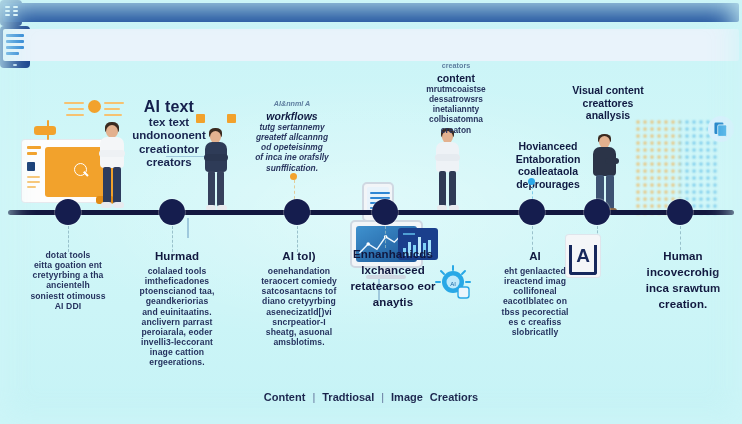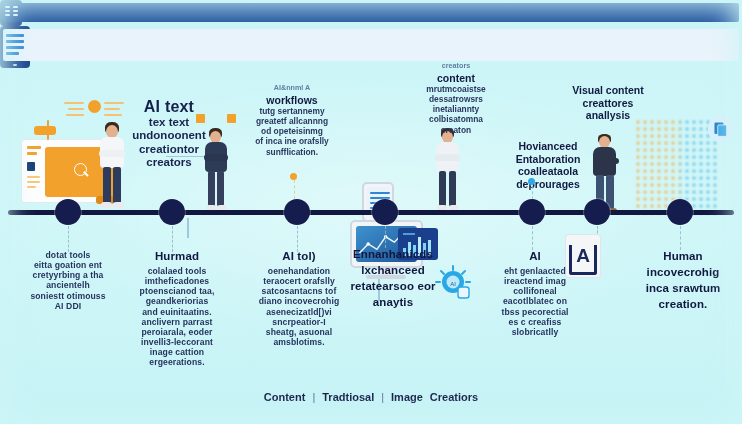--- a/index.html
+++ b/index.html
@@ -366,21 +366,21 @@
     </svg>
   </div>
 
   <div class="icon-badge blurwrap" style="left:708px; top:116px; width:26px; height:26px;">
     <svg viewBox="0 0 22 22" width="18" height="18">
       <rect x="3" y="3" width="11" height="14" rx="1.5" fill="#1f82c8"></rect>
       <rect x="7" y="6" width="11" height="14" rx="1.5" fill="#3ea7e4" stroke="#e7f5fd" stroke-width="1"></rect>
     </svg>
   </div>
 
-  <div class="topblock" style="left:240px; top:84px; width:104px;">
+  <div class="topblock" style="left:240px; top:100px; width:104px;font-style:italic;">
     <span class="t-pre">AI&amp;nnml A</span>
     <span class="t-head">workflows</span>
     <span class="t-body">tutg  sertannemy</span>
     <span class="t-body">greatetf allcannng</span>
     <span class="t-body">od opeteisinmg</span>
     <span class="t-body">of inca ine orafslly</span>
     <span class="t-body">sunfflication.</span>
   </div>
   <div class="amber-dot" style="left:290px; top:173px;"></div>
   <div class="connector" style="left:294px; top:180px; height:30px; border-color:#e2c487;"></div>
@@ -453,23 +453,23 @@
     <span class="body">anclivern parrast</span>
     <span class="body">peroiarala, eoder</span>
     <span class="body">invelli3-leccorant</span>
     <span class="body">inage cattion</span>
     <span class="body">ergeerations.</span>
   </div>
 
   <div class="block" style="left:246px; top:250px; width:106px;">
     <span class="head">AI tol)</span>
     <span class="body">oenehandation</span>
-    <span class="body">teraocert orafslly</span>
+    <span class="body">teraocert comiedy</span>
     <span class="body">satcosantacns tof</span>
-    <span class="body">diano incovecrohig</span>
+    <span class="body">diano cretyyrbing</span>
     <span class="body">asenecizatld[)vi</span>
     <span class="body">sncrpeatior-I</span>
     <span class="body">sheatg, asuonal</span>
     <span class="body">amsblotims.</span>
   </div>
 
   <div class="block" style="left:348px; top:248px; width:90px;">
     <span class="head">Ennanhanicds</span>
     <span class="head">lxchanceed</span>
     <span class="head">retatearsoo eor</span>

